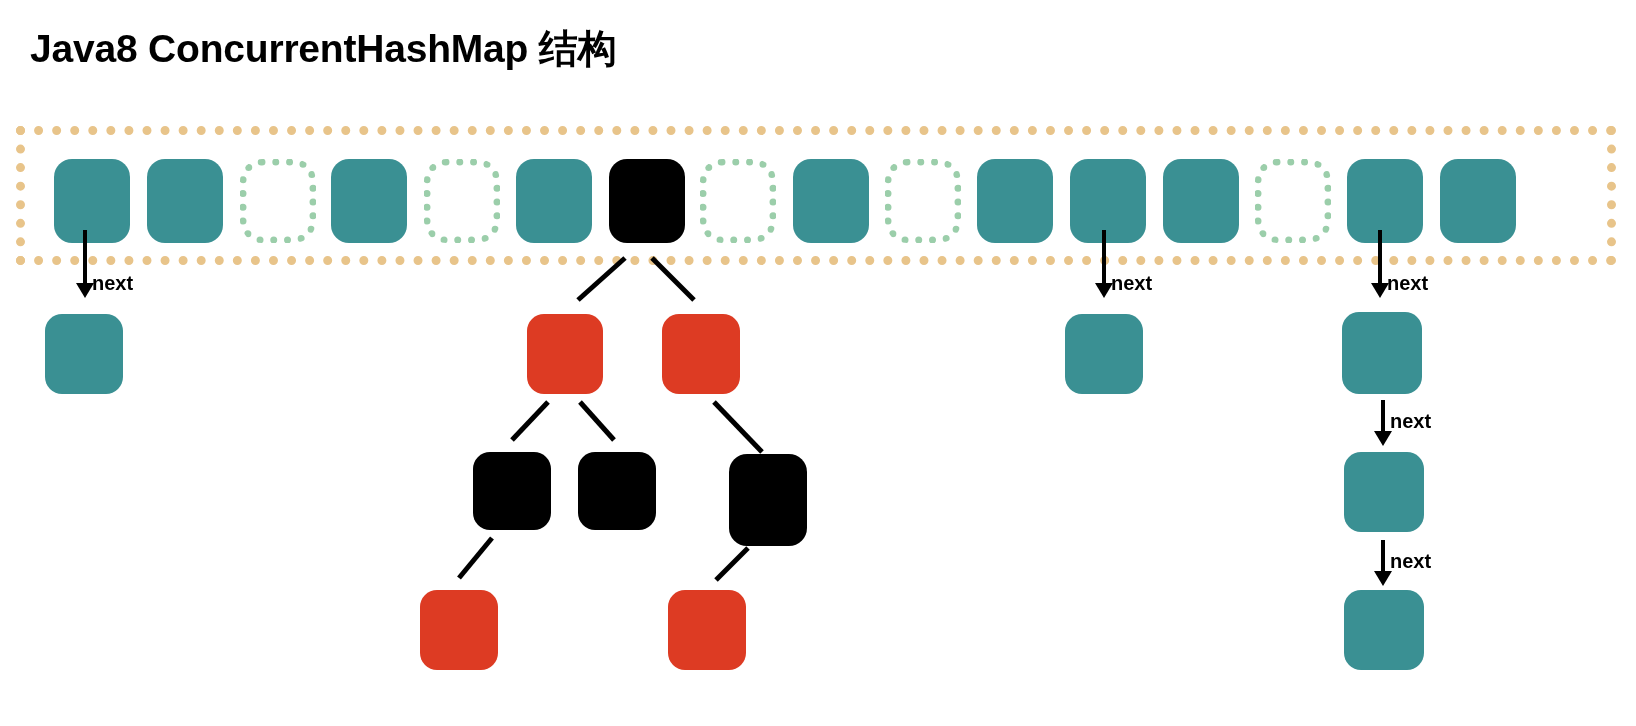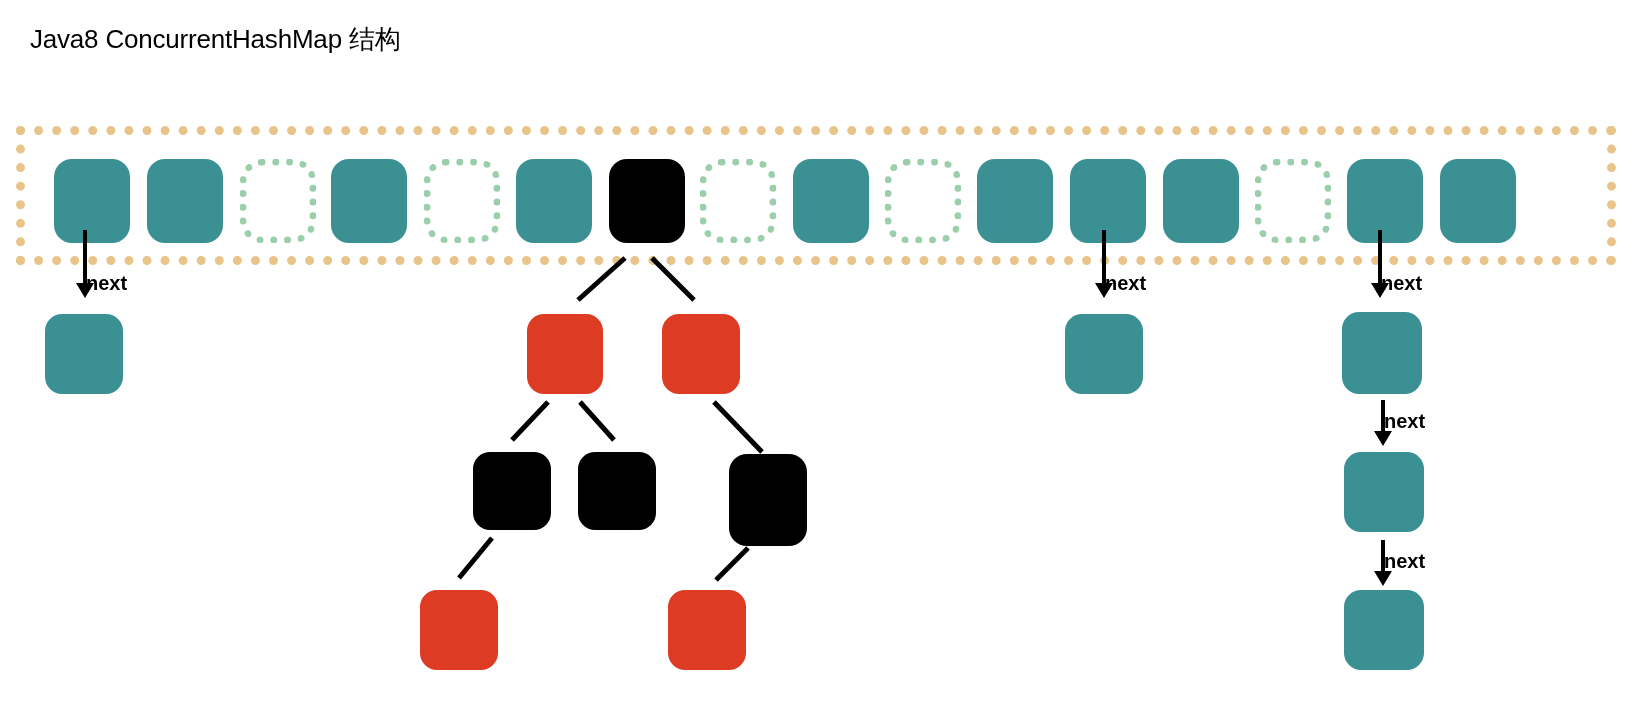--- a/index.html
+++ b/index.html
@@ -15,22 +15,22 @@
     overflow: hidden;
   }
   #diagram-root {
     position: absolute;
     inset: 0;
   }
   #page-title {
     position: absolute;
     left: 30px;
     top: 22px;
-    font-size: 26px;
-    font-weight: normal;
+    font-size: 39px;
+    font-weight: bold;
     color: #000000;
     letter-spacing: -0.2px;
     white-space: nowrap;
   }
   
   #table-array {
     position: absolute;
     left: 16px;
     top: 126px;
     width: 1600px;
@@ -78,21 +78,21 @@
     position: absolute;
     left: -7px;
     width: 0;
     height: 0;
     border-left: 9px solid transparent;
     border-right: 9px solid transparent;
     border-top: 15px solid #000000;
   }
   .next-arrow .next-label {
     position: absolute;
-    left: 3px;
+    left: 9px;
     font-size: 20px;
     font-weight: bold;
     color: #000000;
     white-space: nowrap;
   }
   
   #tree-edges {
     position: absolute;
     left: 0;
     top: 0;

